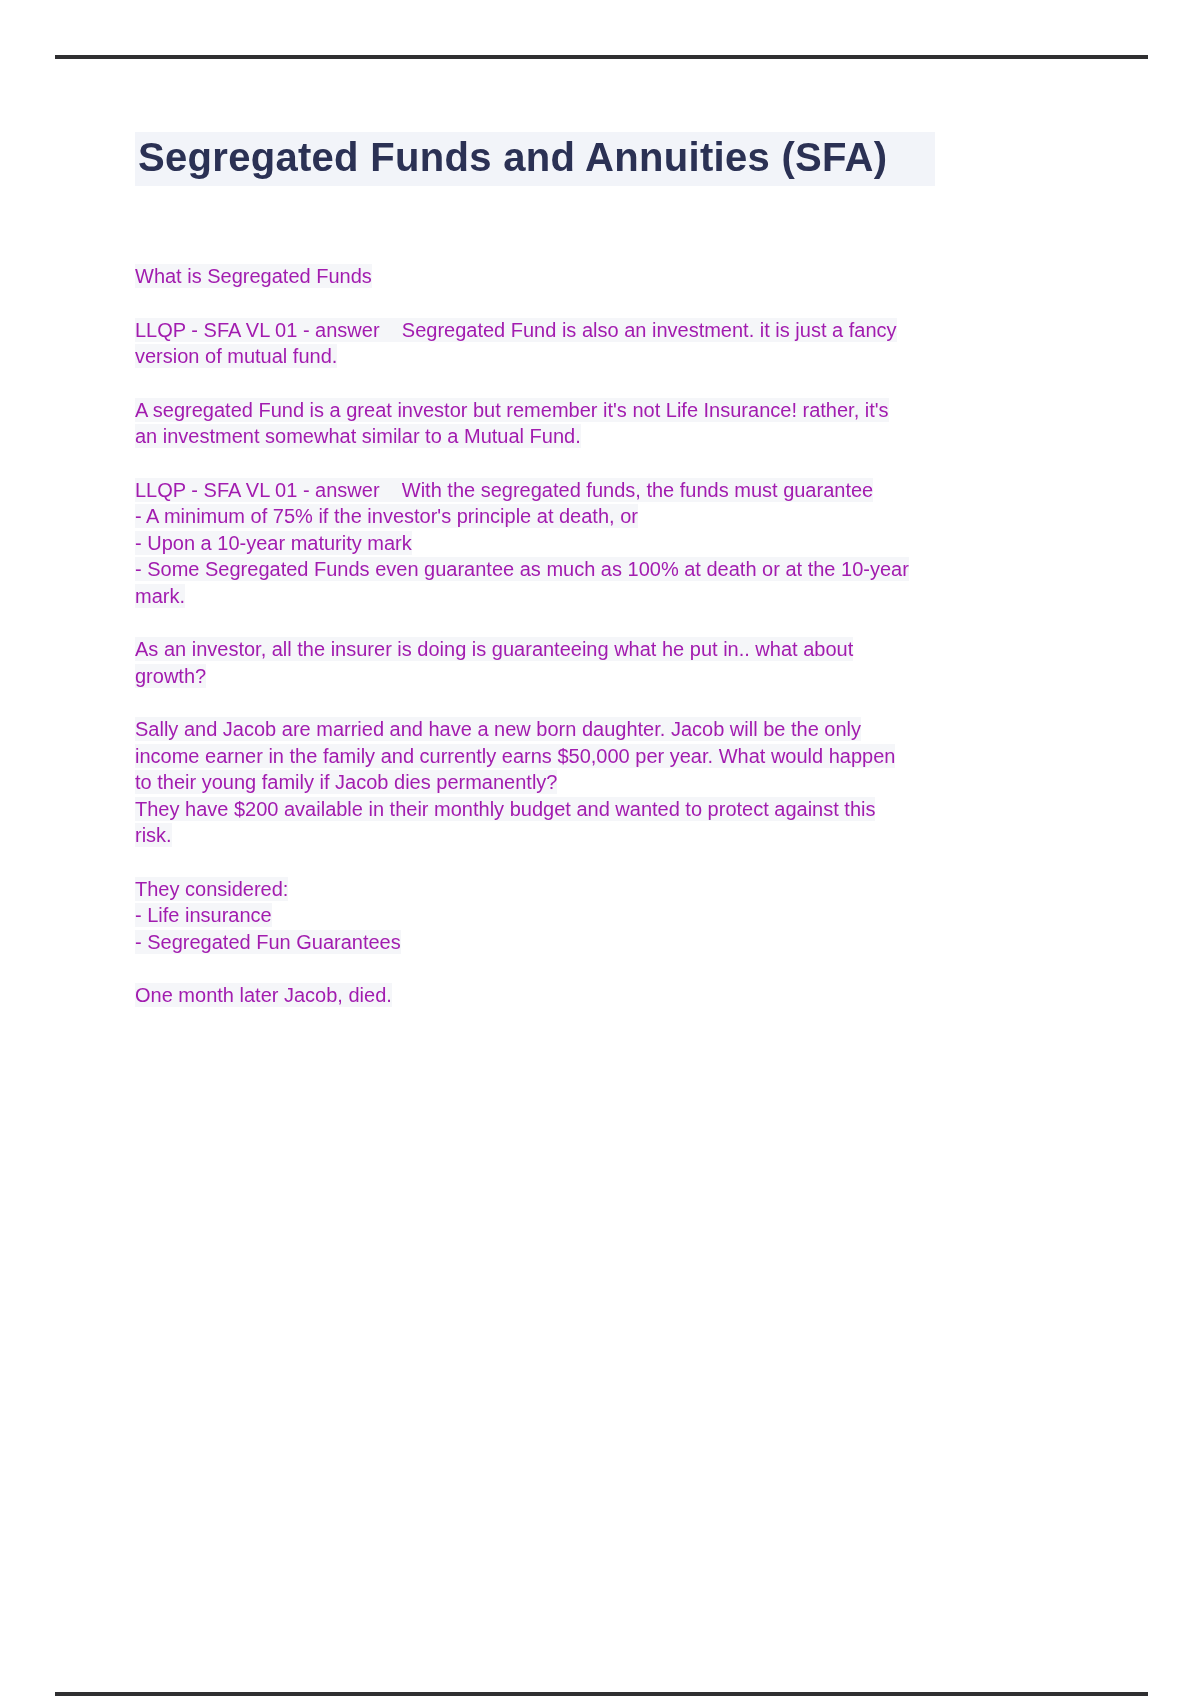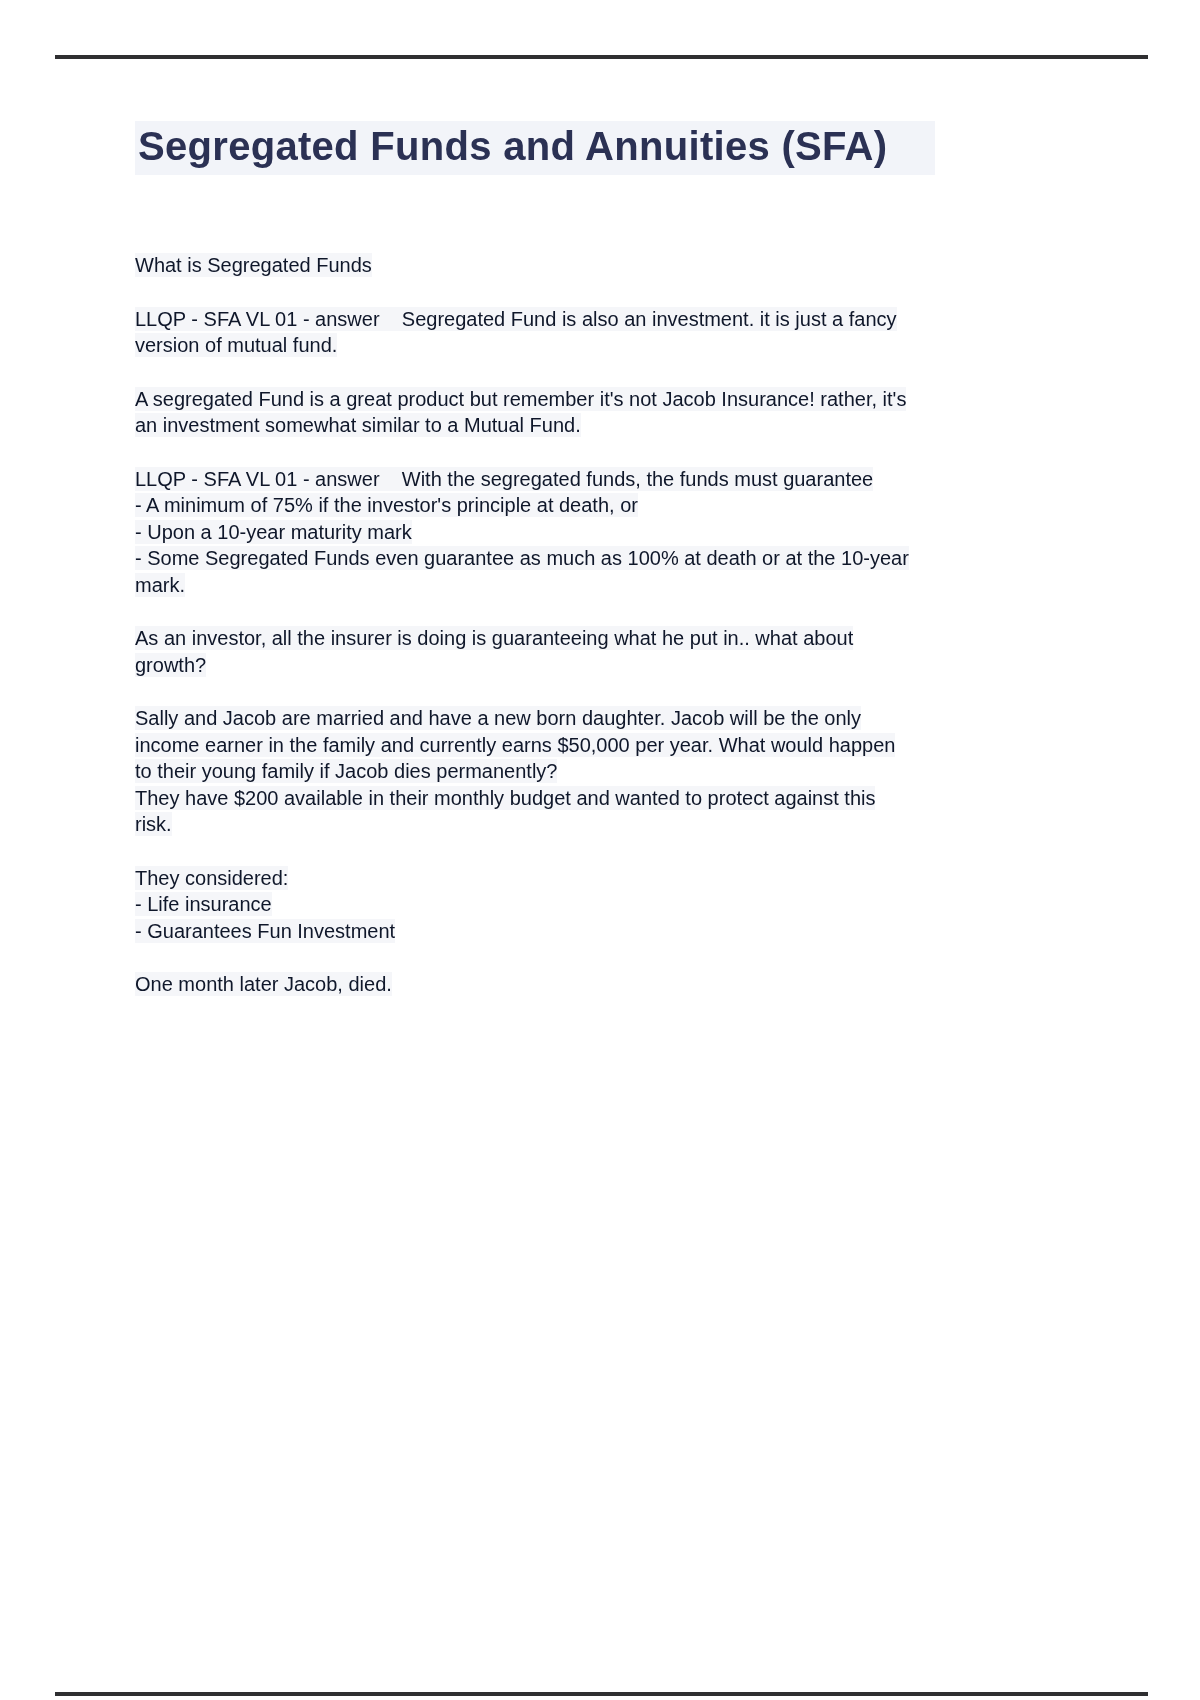--- a/index.html
+++ b/index.html
@@ -19,73 +19,73 @@
     left: 55px;
     width: 1093px;
     height: 4px;
     background: #2f2f31;
   }
   .rule-top { top: 55px; }
   .rule-bottom { top: 1692px; }
   .content {
     position: absolute;
     left: 135px;
-    top: 120px;
+    top: 131px;
     width: 960px;
   }
   h1.doc-title {
     margin: 0 0 80px 0;
     font-size: 40px;
     line-height: 52px;
     font-weight: 700;
     color: #2b3154;
     letter-spacing: 0.3px;
   }
   .hl-title {
     background: #f2f4f9;
     padding: 3px 48px 7px 3px;
   }
   p.para {
     margin: 0 0 27px 0;
     font-size: 20px;
     line-height: 26.5px;
-    color: #0f172a;
+    color: #a21caf;
     white-space: pre-wrap;
   }
   .hl {
     background: #f5f6f9;
     padding: 1px 0;
     box-decoration-break: clone;
     -webkit-box-decoration-break: clone;
   }
 </style>
 </head>
 <body>
 
 <div class="rule rule-top"></div>
 
 <div class="content">
   <h1 class="doc-title"><span class="hl-title">Segregated Funds and Annuities (SFA)</span></h1>
 
   <p class="para"><span class="hl">What is Segregated Funds</span></p>
   <p class="para"><span class="hl">LLQP - SFA VL 01 - answer    Segregated Fund is also an investment. it is just a fancy
 version of mutual fund.</span></p>
-  <p class="para"><span class="hl">A segregated Fund is a great product but remember it's not Jacob Insurance! rather, it's
+  <p class="para"><span class="hl">A segregated Fund is a great investor but remember it's not Life Insurance! rather, it's
 an investment somewhat similar to a Mutual Fund.</span></p>
   <p class="para"><span class="hl">LLQP - SFA VL 01 - answer    With the segregated funds, the funds must guarantee
 - A minimum of 75% if the investor's principle at death, or
 - Upon a 10-year maturity mark
 - Some Segregated Funds even guarantee as much as 100% at death or at the 10-year
 mark.</span></p>
   <p class="para"><span class="hl">As an investor, all the insurer is doing is guaranteeing what he put in.. what about
 growth?</span></p>
   <p class="para"><span class="hl">Sally and Jacob are married and have a new born daughter. Jacob will be the only
 income earner in the family and currently earns $50,000 per year. What would happen
 to their young family if Jacob dies permanently?
 They have $200 available in their monthly budget and wanted to protect against this
 risk.</span></p>
   <p class="para"><span class="hl">They considered:
 - Life insurance
-- Guarantees Fun Investment</span></p>
+- Segregated Fun Guarantees</span></p>
   <p class="para"><span class="hl">One month later Jacob, died.</span></p>
 </div>
 
 <div class="rule rule-bottom"></div>
 
 </body></html>

